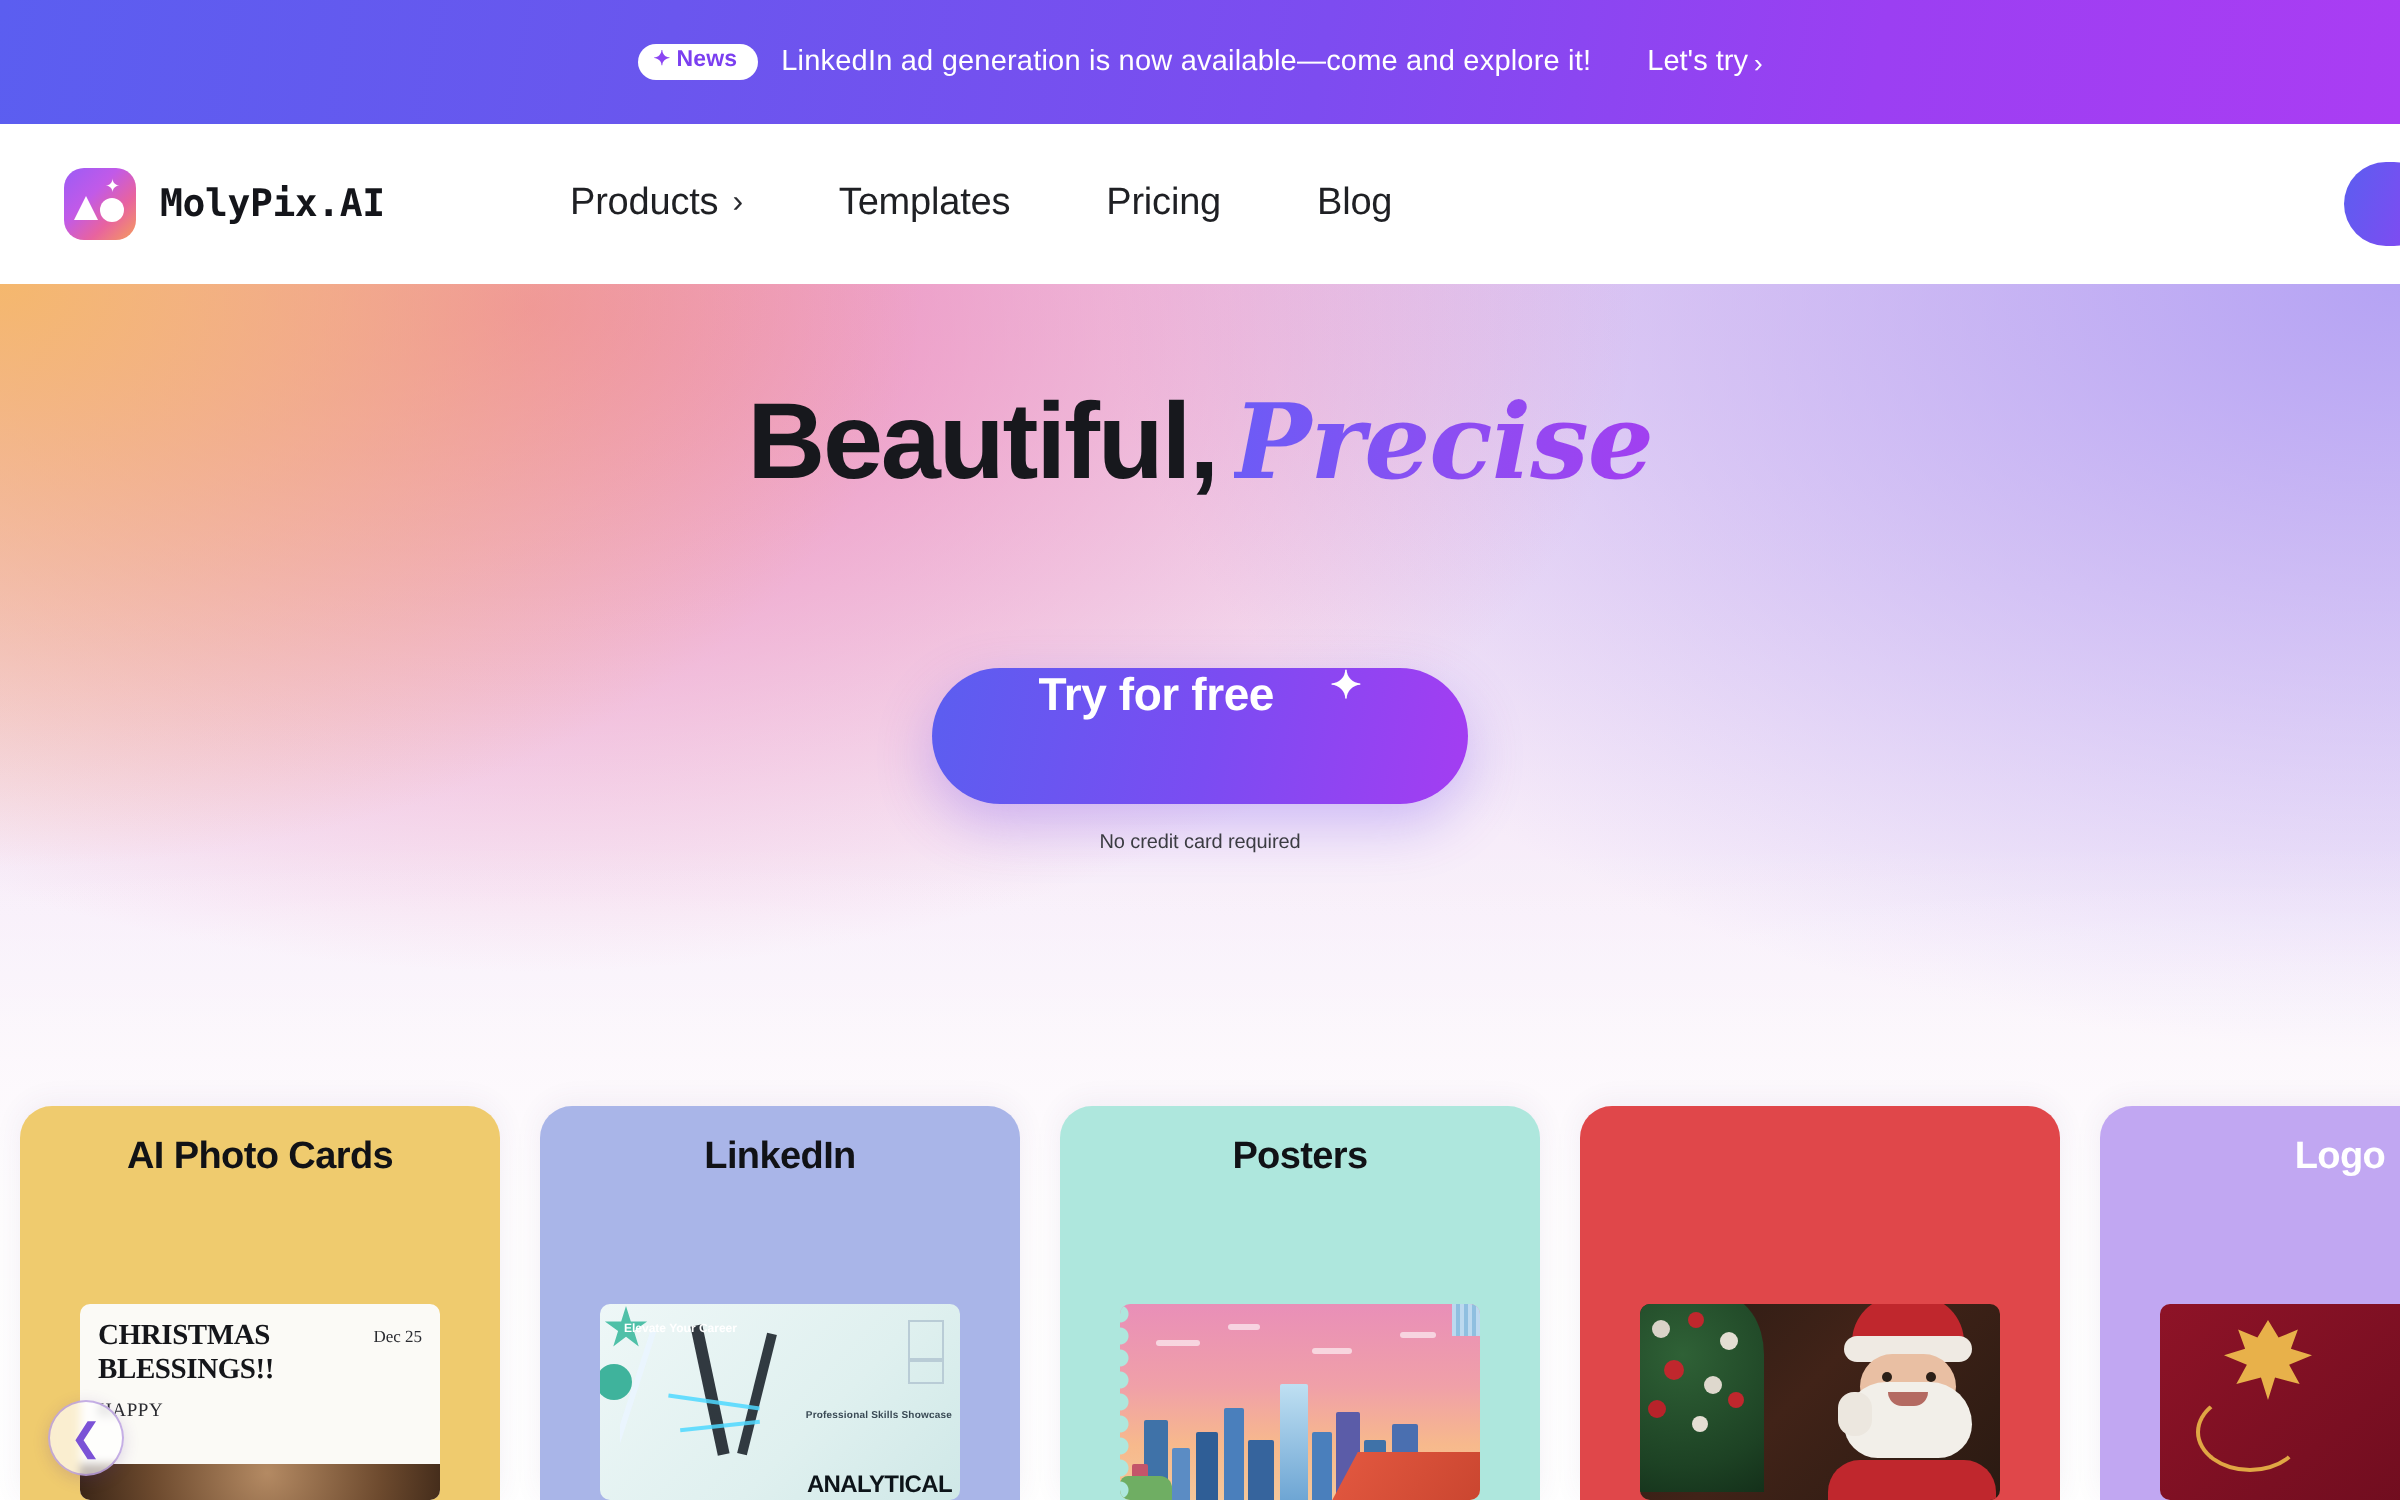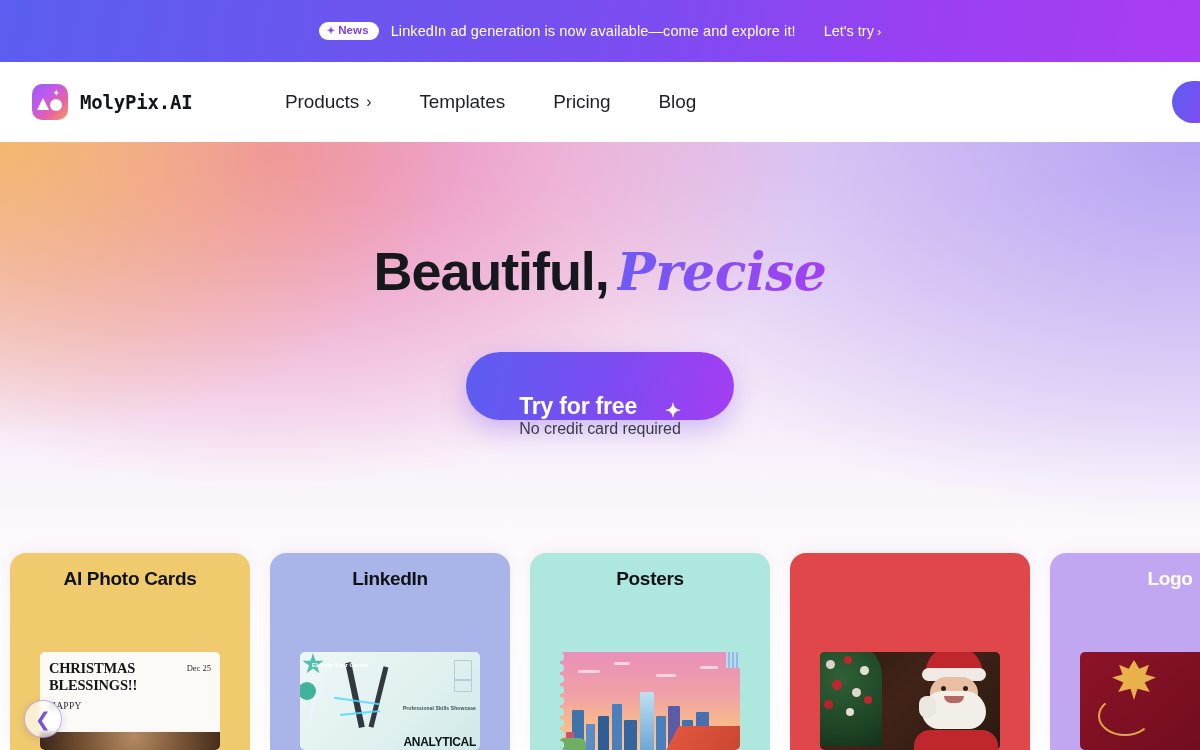--- a/index.html
+++ b/index.html
@@ -79,49 +79,50 @@
     background:
       radial-gradient(120% 150% at 0% 0%, rgba(245,184,104,.95) 0%, rgba(245,184,104,0) 32%),
       radial-gradient(110% 130% at 22% 2%, rgba(236,118,170,.85) 0%, rgba(236,118,170,0) 42%),
       radial-gradient(120% 140% at 100% 0%, rgba(178,160,244,.95) 0%, rgba(178,160,244,0) 45%),
       linear-gradient(180deg,#efd9f3 0%,#f3e3f6 25%,#f8effa 52%,#fdf9fc 76%,#fefcfd 100%);
   }
   .hero::after {
     content:""; position:absolute; inset:0; pointer-events:none;
     background:linear-gradient(180deg, rgba(255,255,255,0) 46%, rgba(255,255,255,.55) 72%, rgba(255,255,255,.86) 92%);
   }
-  .hero-content { position:relative; z-index:3; text-align:center; padding-top:100px; }
+  .hero-content { position:relative; z-index:3; text-align:center; padding-top:50px; }
   .h1-line1 {
     font-size:54px; font-weight:800; color:#17181d; letter-spacing:-1.1px; line-height:1.08;
   }
   .h1-precise {
     font-family:"DejaVu Serif", serif;
     font-style:italic; font-weight:700; font-size:52px;
     background:linear-gradient(95deg,#6b5cf6 0%,#8b4ef2 50%,#a23ff0 100%);
     -webkit-background-clip:text; background-clip:text; color:transparent;
     letter-spacing:-.5px; margin-left:8px;
   }
   .h1-line2 {
     font-size:54px; font-weight:800; color:#17181d; letter-spacing:-1.2px;
     line-height:1.08; margin-top:22px;
   }
   .hero-sub {
     font-size:19.5px; color:#2f3036; margin-top:22px; letter-spacing:-.1px;
   }
   .cta-wrap { margin-top:52px; display:flex; flex-direction:column; align-items:center; }
   .cta-btn {
-    display:inline-flex; align-items:flex-end; gap:28px; justify-content:center;
+    display:inline-flex; align-items:flex-start; gap:28px; justify-content:center;
     width:268px; height:68px; border:none; border-radius:999px; cursor:pointer;
     background:linear-gradient(100deg,#5b5ef0 0%,#7b4cf2 52%,#a43df2 100%);
     color:#ffffff; font-size:23px; font-weight:700; letter-spacing:-.2px;
     font-family:"Liberation Sans", sans-serif;
     box-shadow:0 10px 28px rgba(110,70,240,.30);
+    margin-top:32px;
   }
   .cta-spark { font-size:19px; line-height:1; }
-  .cta-note { font-size:16px; color:#3b3c42; letter-spacing:-.05px; }
+  .cta-note { font-size:10px; color:#3b3c42; margin-top:14px; letter-spacing:-.05px; }
 
   
   .cards {
     position:absolute; left:0; bottom:0; z-index:4;
     display:flex; gap:20px; padding-left:10px; width:1200px;
   }
   .card {
     width:240px; height:197px; border-radius:16px 16px 0 0;
     position:relative; overflow:hidden; flex:0 0 auto;
     box-shadow:0 -2px 14px rgba(80,50,120,.07);

